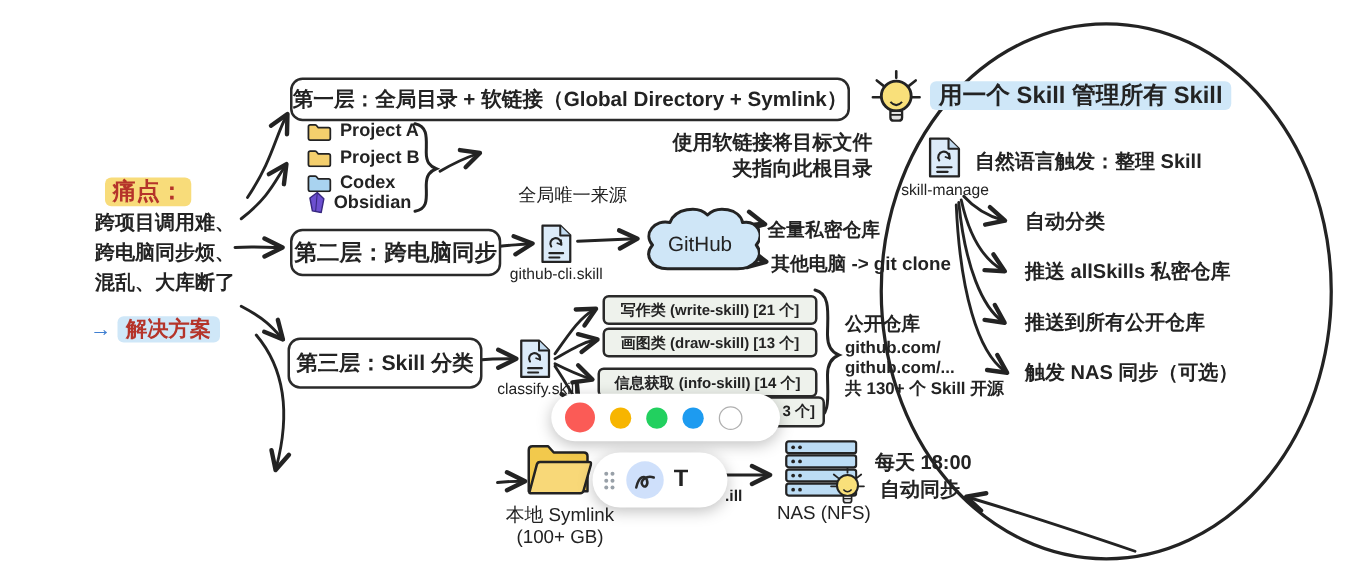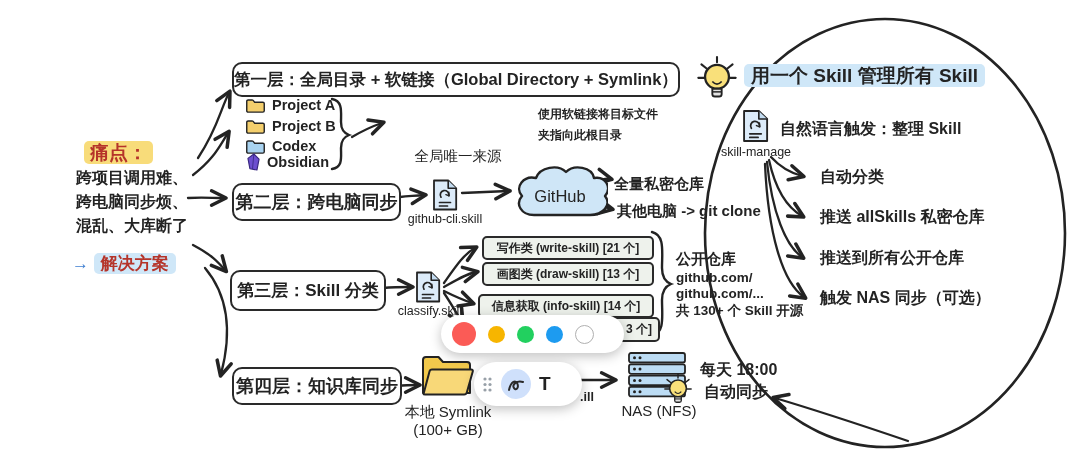--- a/index.html
+++ b/index.html
@@ -153,21 +153,21 @@
       </svg>
     <span>Codex</span>
   </div>
   <div class="srcrow" style="left:246px;top:153px;">
     <svg width="15" height="18">
         <use href="#sym-gem" width="15" height="18"></use>
       </svg>
     <span>Obsidian</span>
   </div>
   <div class="caption" style="left:396px;top:147px;width:124px;font-size:14.5px;">全局唯一来源</div>
-  <div class="lbl" style="left:538px;top:104px;font-size:12px;line-height:21px;">
+  <div class="lbl" style="left:538px;top:104px;font-size:16px;line-height:21px;text-align:right;">
     <div>使用软链接将目标文件</div>
     <div>夹指向此根目录</div>
   </div>
 
   <div class="layerbox" style="left:232px;top:183px;width:165px;height:34px;font-size:18px;">
       <span>第二层：跨电脑同步</span>
     </div>
   <svg class="abs" style="left:432px;top:179px;z-index:3" width="26" height="32">
       <use href="#sym-doc" width="26" height="32"></use>
     </svg>
@@ -188,23 +188,20 @@
   <div class="caption" style="left:392px;top:304px;width:76px;font-size:12.5px;">classify.skill</div>
   <div class="catbox" style="left:482px;top:236px;width:168px;height:20px;">写作类 (write-skill) [21 个]</div>
   <div class="catbox" style="left:482px;top:262px;width:168px;height:20px;">画图类 (draw-skill) [13 个]</div>
   <div class="catbox" style="left:478px;top:294px;width:172px;height:20px;">信息获取 (info-skill) [14 个]</div>
   <div class="catbox" style="left:480px;top:317px;width:170px;height:21px;justify-content:flex-end;padding-right:6px;">3 个]</div>
   <div class="lbl" style="left:676px;top:250px;font-size:15px;">公开仓库</div>
   <div class="lbl" style="left:676px;top:270px;font-size:13.5px;">github.com/</div>
   <div class="lbl" style="left:676px;top:286px;font-size:13.5px;">github.com/...</div>
   <div class="lbl" style="left:676px;top:302px;font-size:13.5px;">共 130+ 个 Skill 开源</div>
 
-  <div class="layerbox" style="left:232px;top:367px;width:166px;height:34px;font-size:18px;">
-      <span>第四层：知识库同步</span>
-    </div>
   <svg class="abs" style="left:420px;top:353px;z-index:3" width="54" height="44">
       <use href="#sym-bigfolder" width="54" height="44"></use>
     </svg>
   <div class="caption" style="left:396px;top:403px;width:104px;font-size:15px;">本地 Symlink</div>
   <div class="caption" style="left:396px;top:421px;width:104px;font-size:15px;">(100+ GB)</div>
   <div class="lbl" style="left:580px;top:390px;font-size:12.5px;font-weight:bold;">.ill</div>
   <svg class="abs" style="left:628px;top:352px;z-index:3" width="58" height="46">
       <use href="#sym-nas" width="58" height="46"></use>
     </svg>
   <svg class="abs" style="left:663px;top:373px;z-index:4" width="30" height="38">

